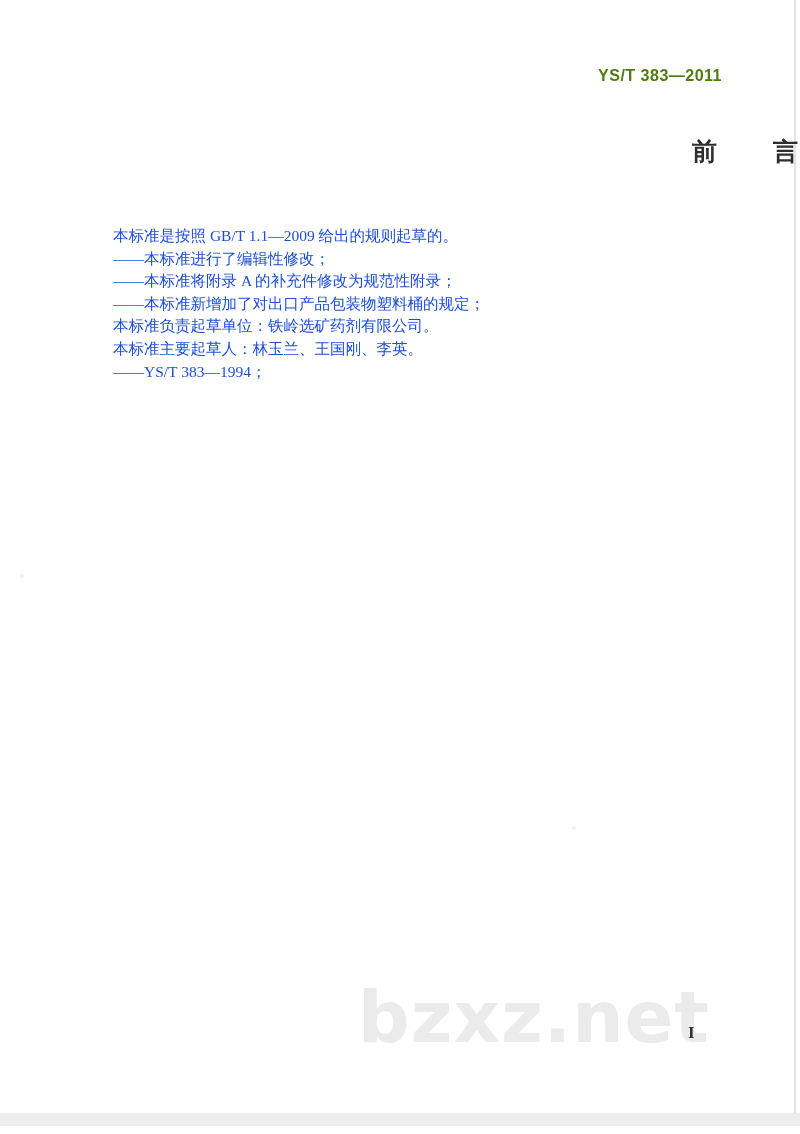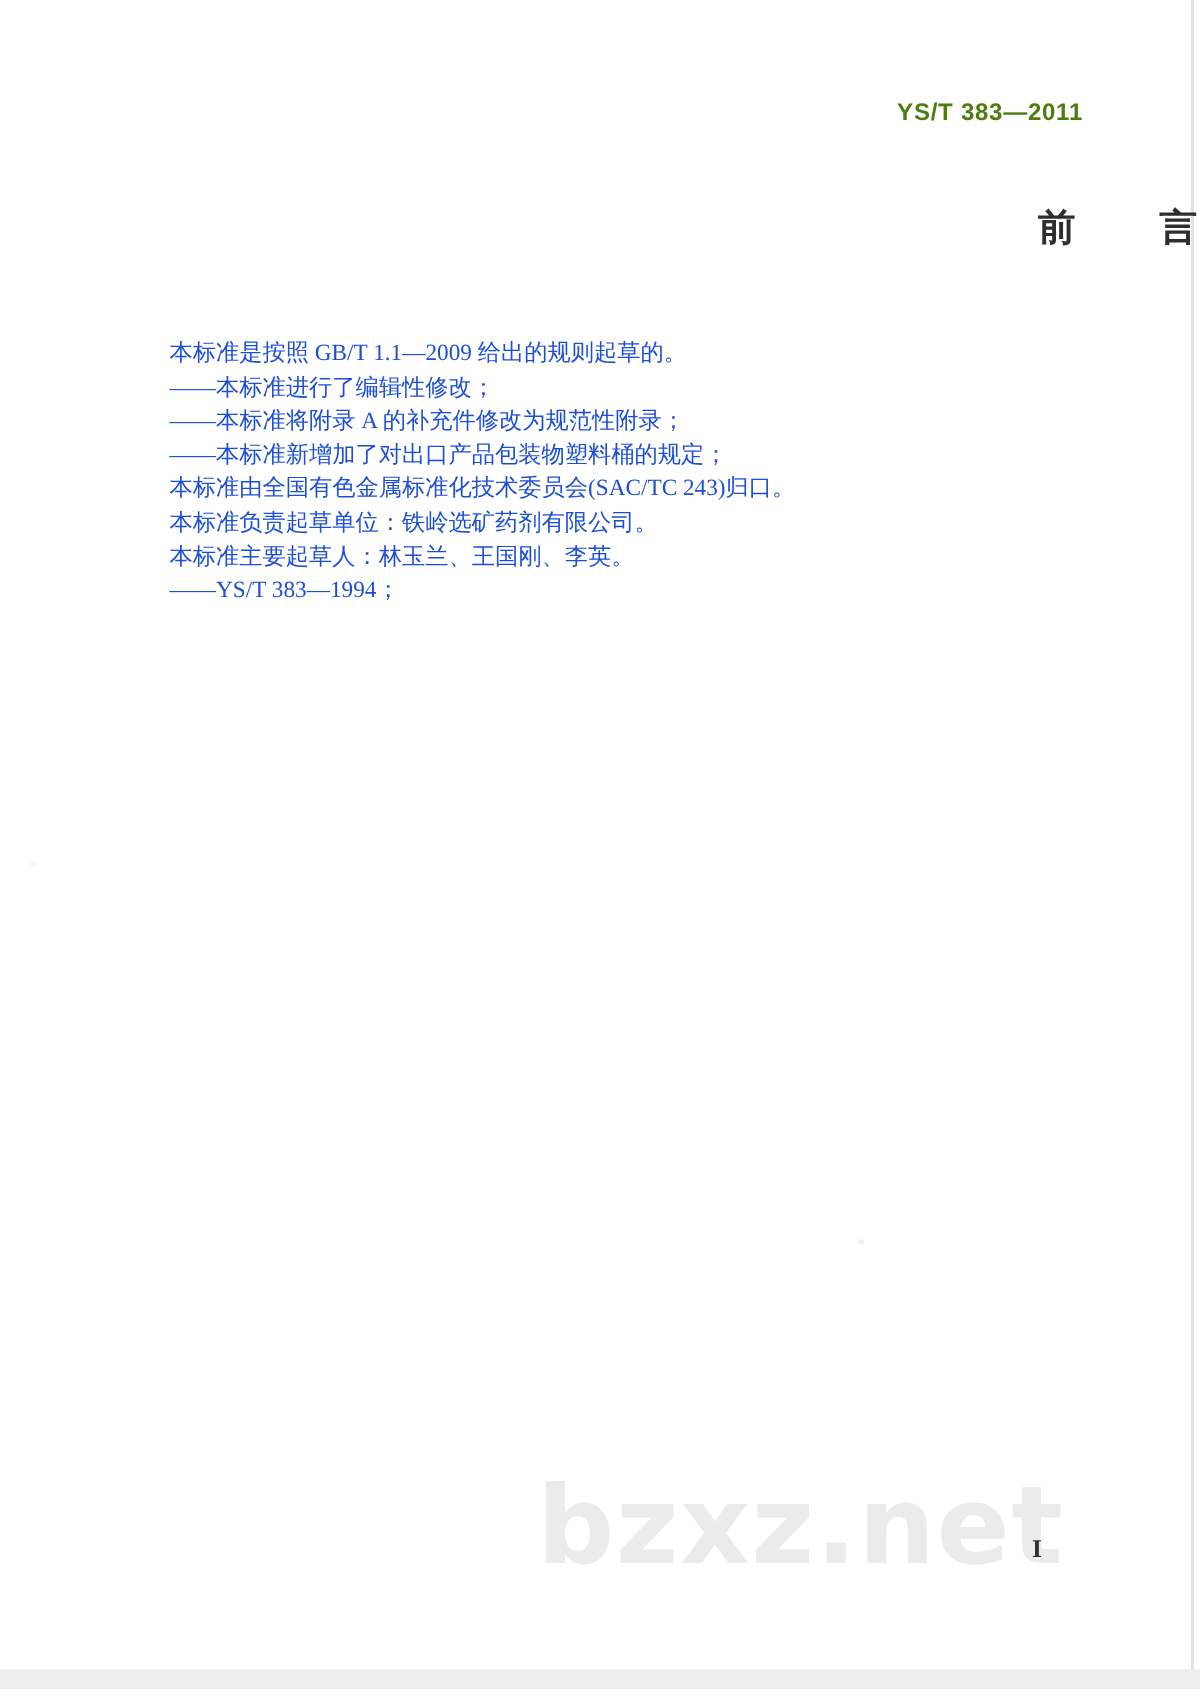--- a/index.html
+++ b/index.html
@@ -95,21 +95,20 @@
 
 <div class="doc-code">YS/T 383—2011</div>
 
 <h1 class="doc-title">前　　言</h1>
 
 <div class="foreword">
   <div class="foreword-line">本标准是按照 GB/T 1.1—2009 给出的规则起草的。</div>
   <div class="foreword-line">——本标准进行了编辑性修改；</div>
   <div class="foreword-line">——本标准将附录 A 的补充件修改为规范性附录；</div>
   <div class="foreword-line">——本标准新增加了对出口产品包装物塑料桶的规定；</div>
-  <div class="foreword-line">本标准由全国有色金属标准化技术委员会(SAC/TC 243)归口。</div>
   <div class="foreword-line">本标准负责起草单位：铁岭选矿药剂有限公司。</div>
   <div class="foreword-line">本标准主要起草人：林玉兰、王国刚、李英。</div>
   <div class="foreword-line">——YS/T 383—1994；</div>
 </div>
 
 <div class="watermark">bzxz.net</div>
 
 <div class="page-number">I</div>
 
 <div class="scan-speck speck-1"></div>

